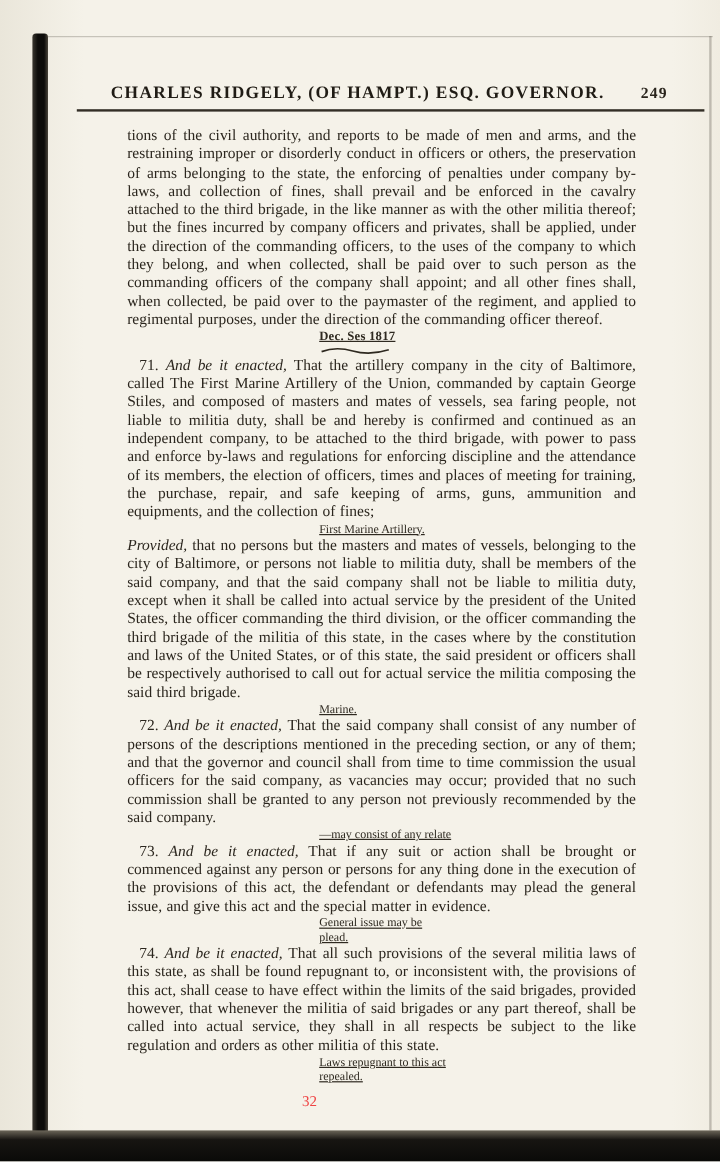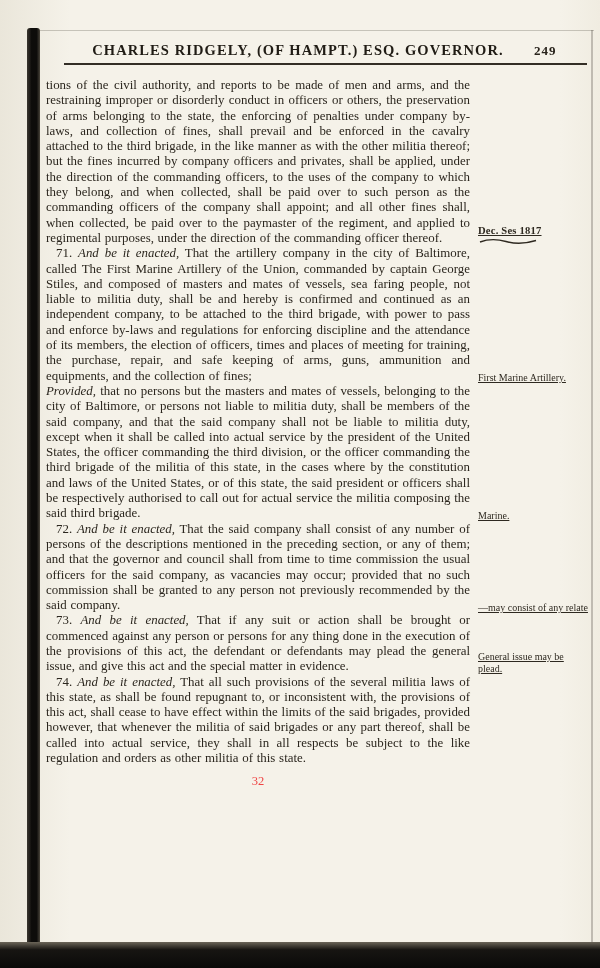--- a/index.html
+++ b/index.html
@@ -51,20 +51,21 @@
     position: absolute;
     left: 0; top: 0;
     width: 600px; height: 968px;
     color: #29241c;
   }
 
   .runhead {
     display: flex;
     align-items: baseline;
     padding: 42px 14px 0 62px;
+    margin-top: 28px;
   }
   .runhead-title {
     flex: 1;
     text-align: center;
     font-weight: bold;
     font-size: 14.5px;
     letter-spacing: 1.1px;
     color: #201c15;
     white-space: nowrap;
   }
@@ -77,21 +78,21 @@
   .header-rule {
     height: 2px;
     margin: 4px 13px 0 64px;
     background: #332e26;
   }
 
   .content {
     margin: 13px 0 0 46px;
     width: 544px;
   }
-  .row { display: flex; align-items: flex-end; }
+  .row { display: flex; align-items: center; flex-direction: column; }
   .para {
     width: 424px;
     font-size: 12.9px;
     line-height: 15.3px;
     text-align: justify;
     color: #2b261e;
     word-spacing: 0.5px;
   }
   .para.indent { text-indent: 10px; }
   .plead { font-style: italic; }
@@ -164,20 +165,21 @@
         <div class="note">—may consist of any relate</div>
       </div>
 
       <div class="row">
         <div class="para indent"><span class="pnum">73.</span> <span class="plead">And be it enacted,</span> <span class="ptext">That if any suit or action shall be brought or commenced against any person or persons for any thing done in the execution of the provisions of this act, the defendant or defendants may plead the general issue, and give this act and the special matter in evidence.</span></div>
         <div class="note">General issue may be plead.</div>
       </div>
 
       <div class="row">
         <div class="para indent"><span class="pnum">74.</span> <span class="plead">And be it enacted,</span> <span class="ptext">That all such provisions of the several militia laws of this state, as shall be found repugnant to, or inconsistent with, the provisions of this act, shall cease to have effect within the limits of the said brigades, provided however, that whenever the militia of said brigades or any part thereof, shall be called into actual service, they shall in all respects be subject to the like regulation and orders as other militia of this state.</span></div>
+        <div class="note">Laws repugnant to this act repealed.</div>
       </div>
 
       <div class="row">
       </div>
 
     </div>
 
     <div class="signature">32</div>
 
   </div>

